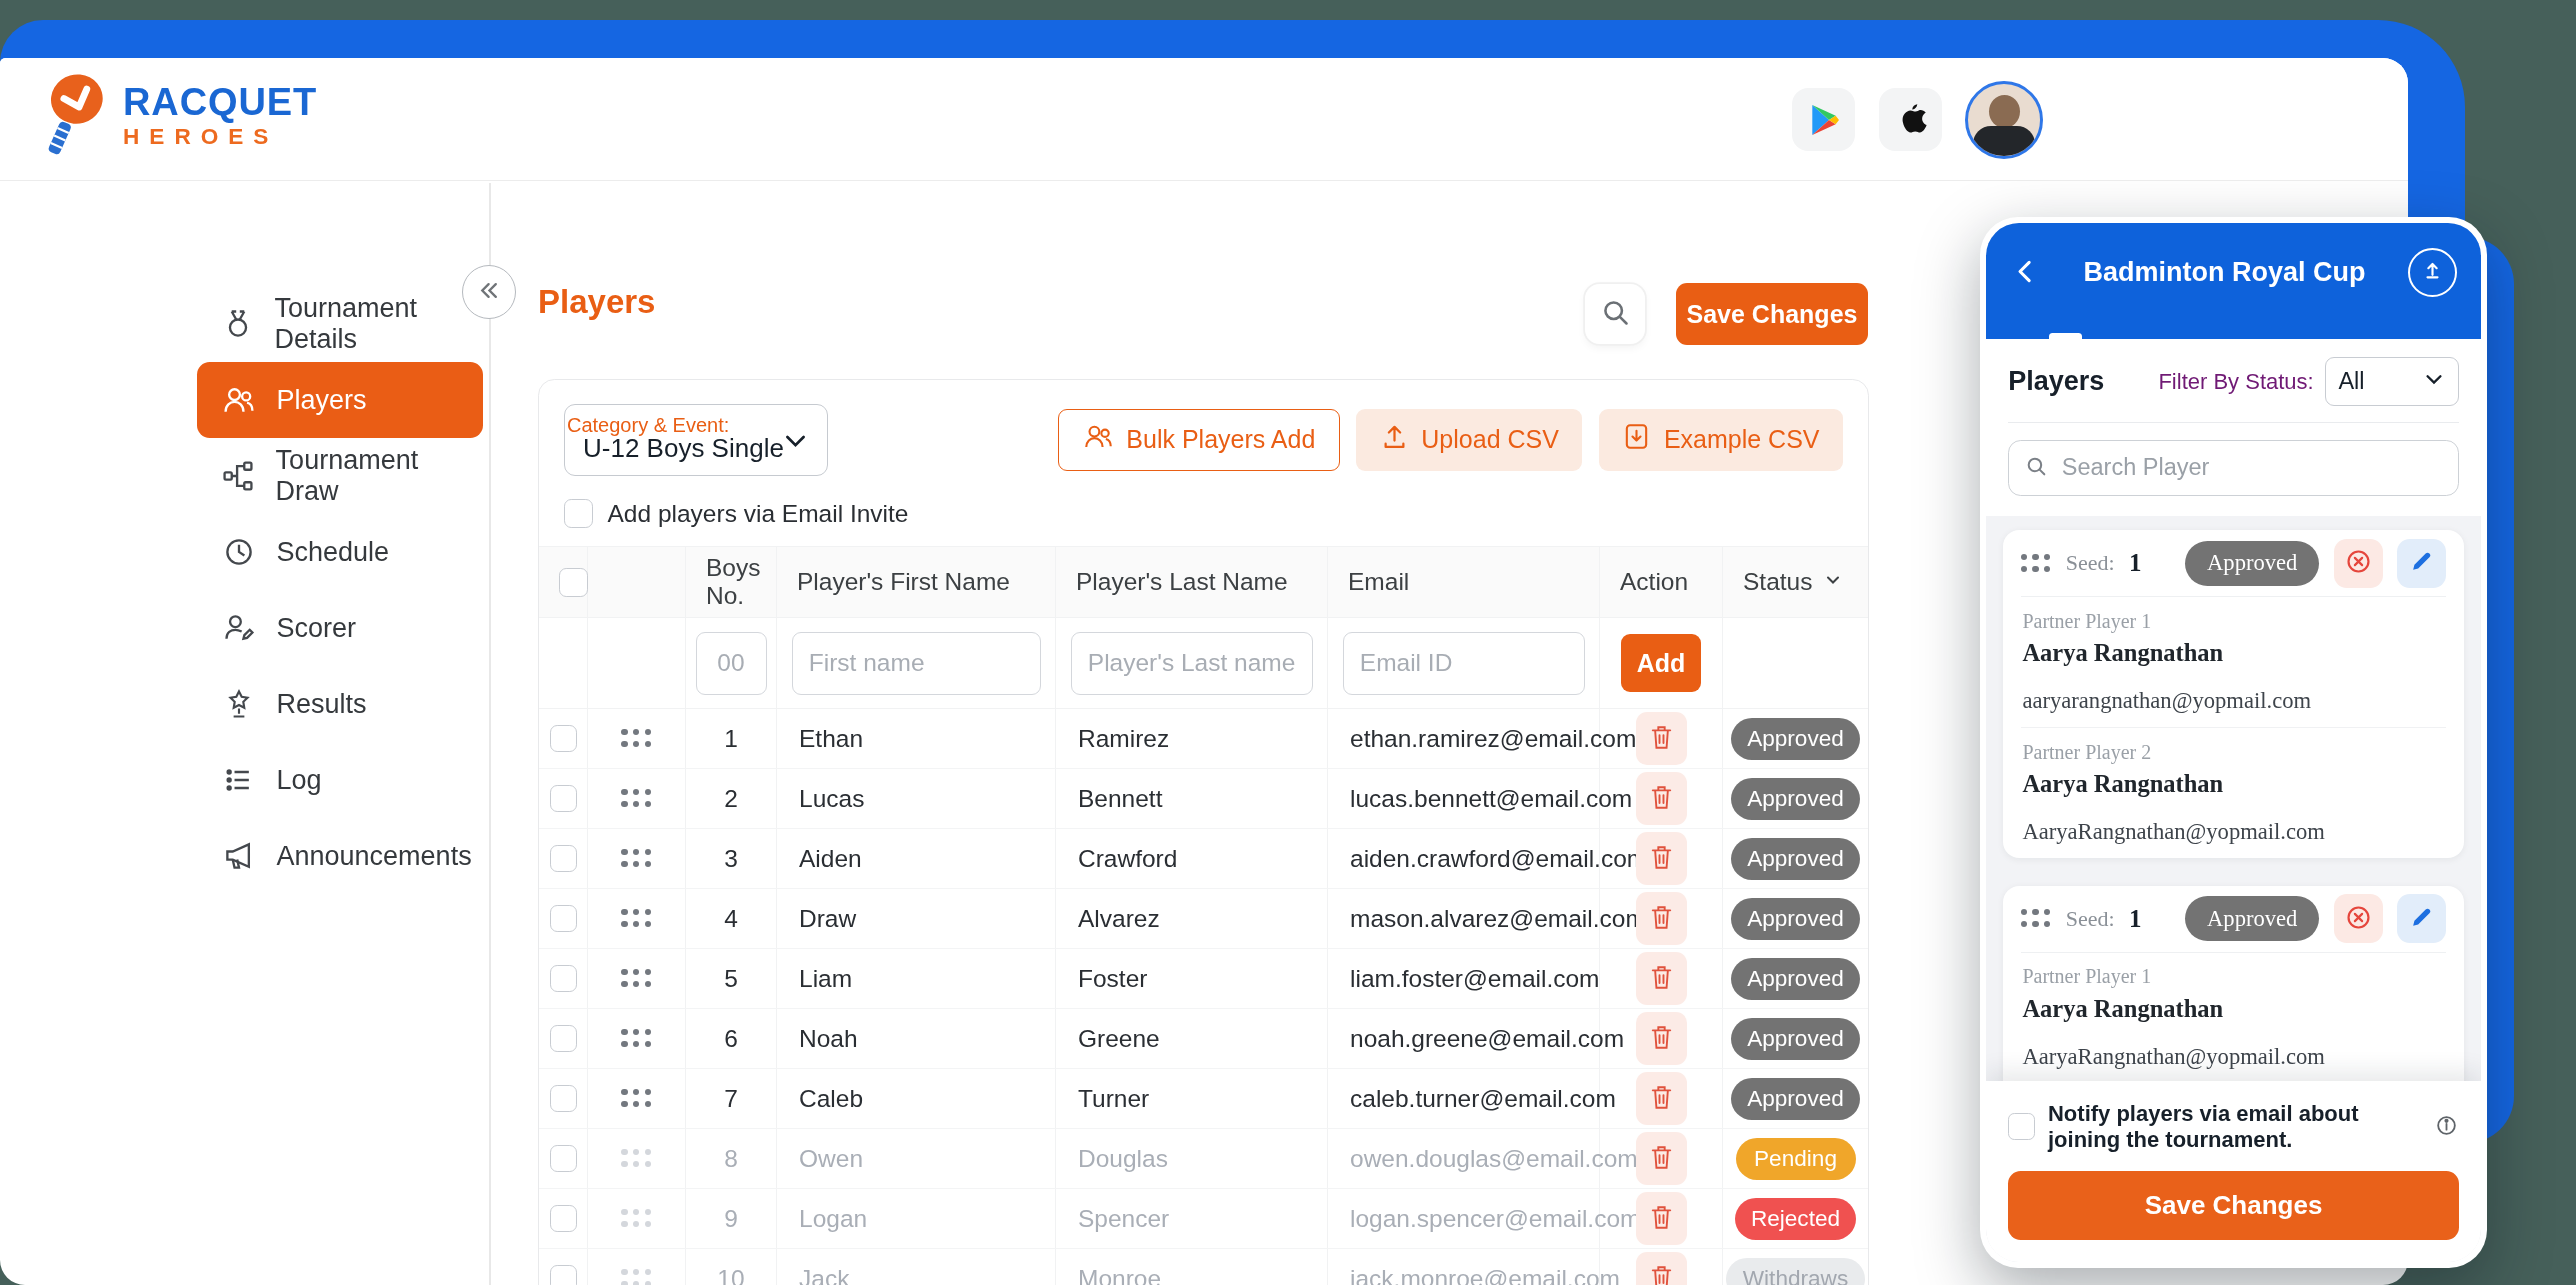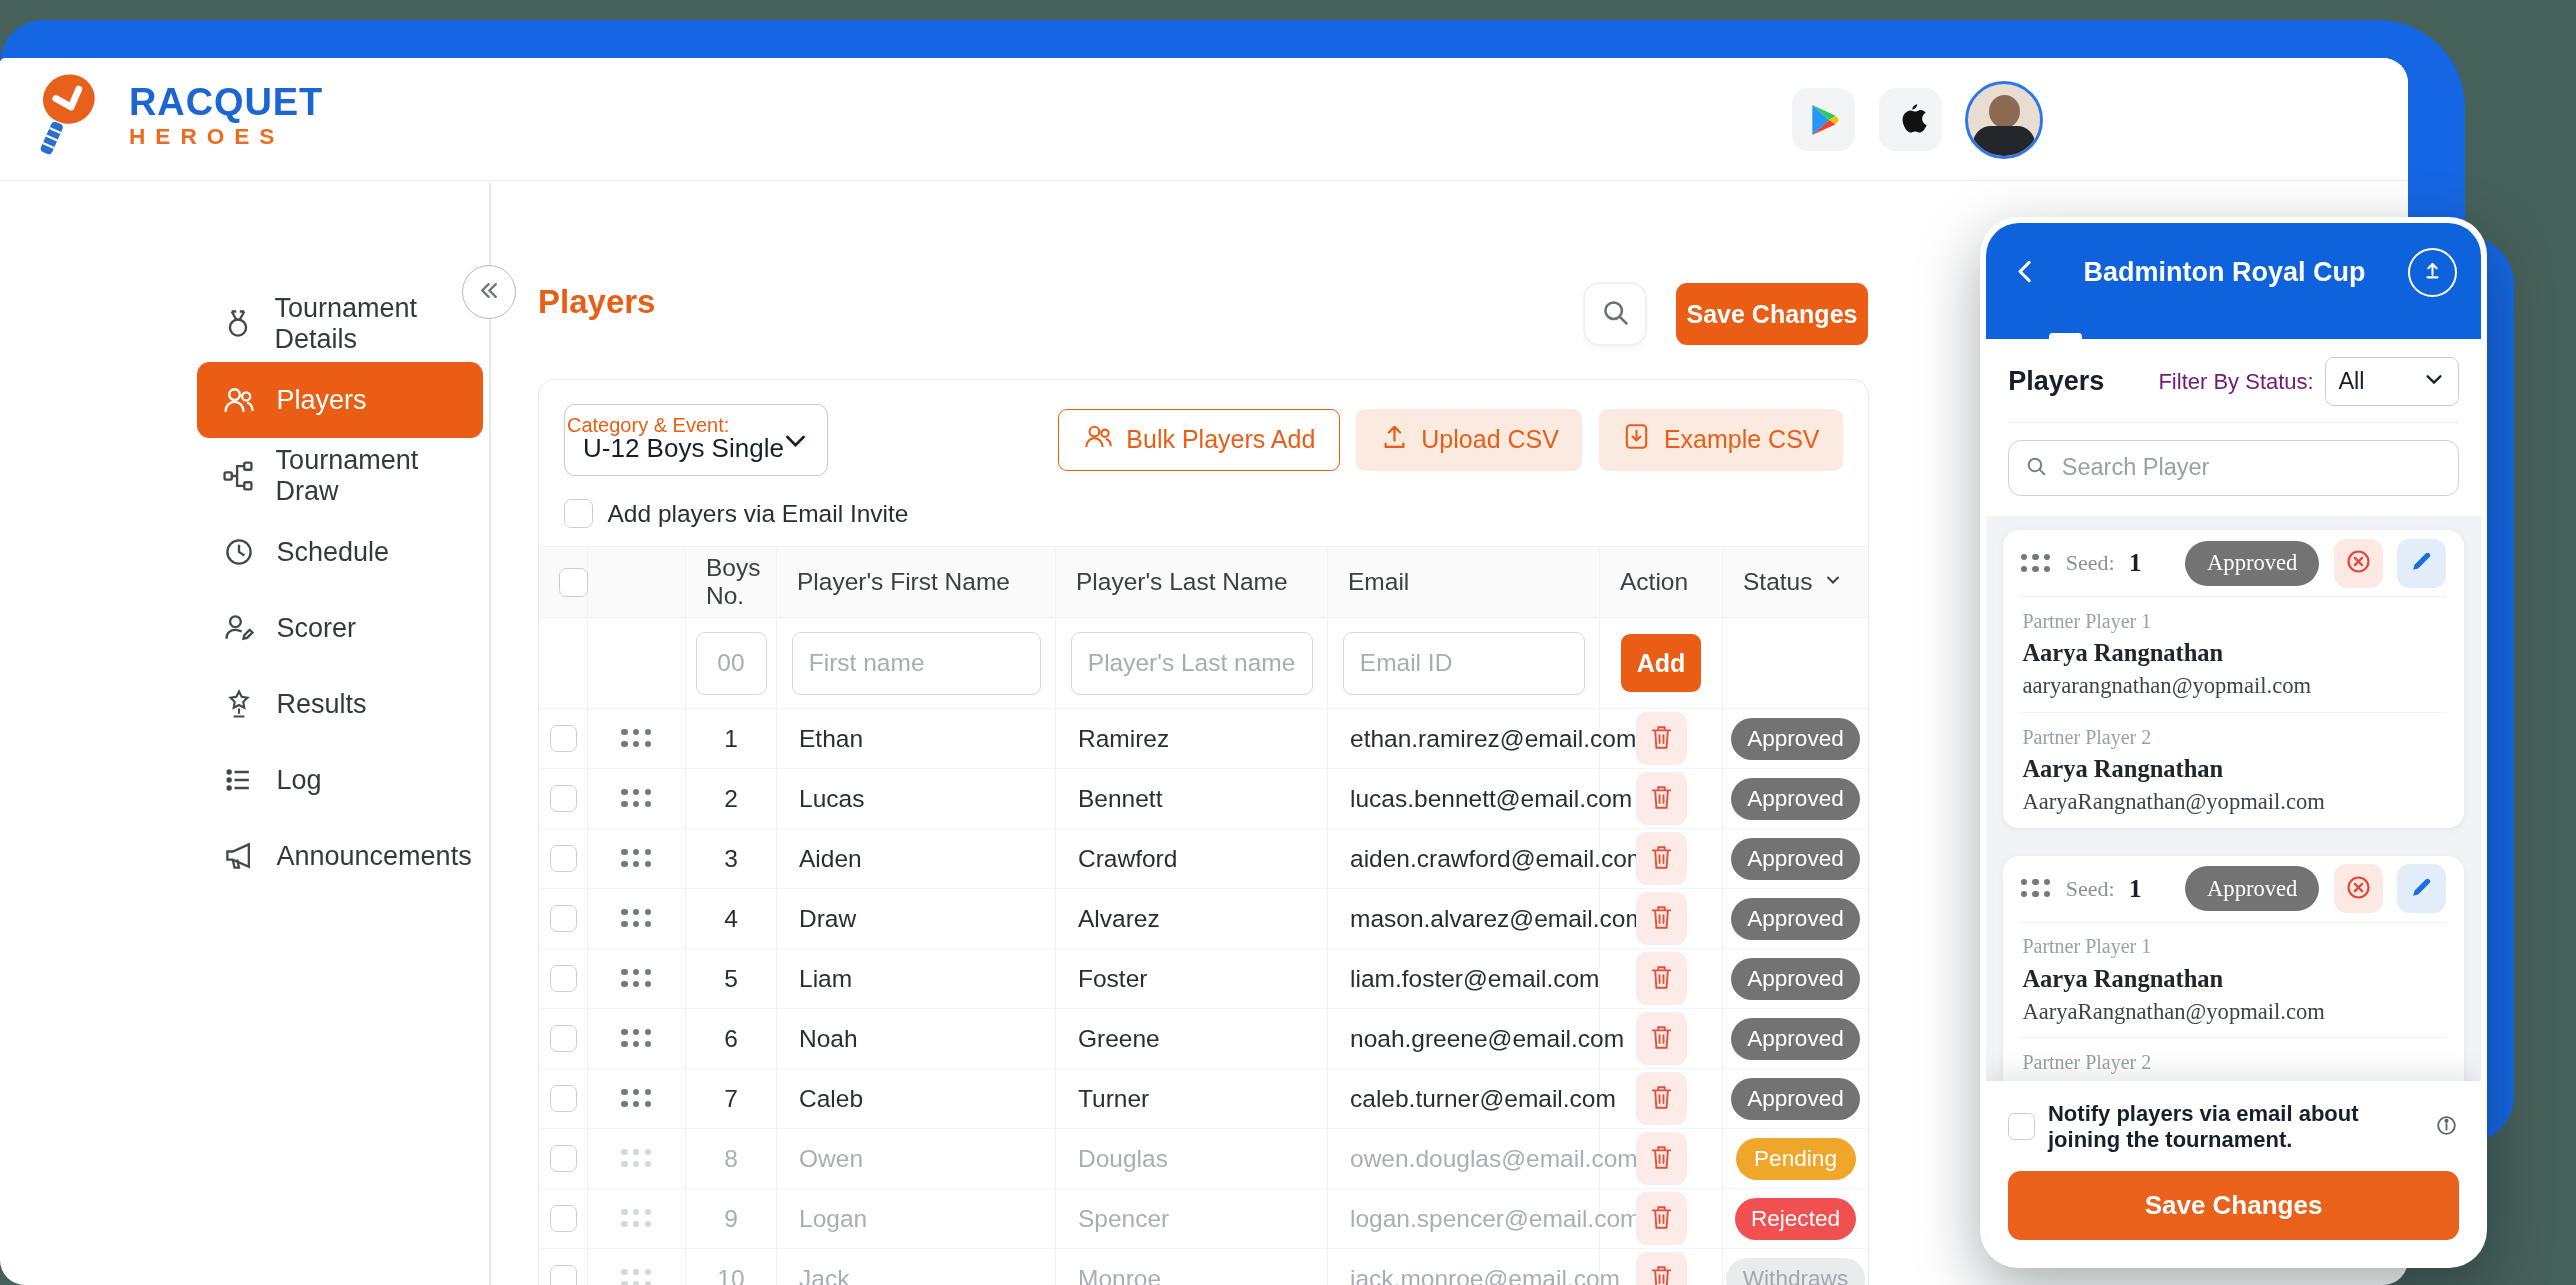--- a/index.html
+++ b/index.html
@@ -10,21 +10,21 @@
   .blue-frame { position:absolute; left:0; top:20px; width:2465px; height:1165px;
     background:#1566E2; border-radius:43px 87px 136px 0; }
 
   
   .site { position:absolute; left:0; top:58px; width:2408px; height:1227px;
     background:#fff; border-radius:5.4px 25px 25px 25px; overflow:hidden; }
 
   
   .site-header { position:absolute; top:0; left:0; right:0; height:123px; background:#fff;
     border-bottom:1.8px solid #ECECEC; z-index:4; }
-  .logo { position:absolute; left:32px; top:11px; display:flex; align-items:center; gap:15px; }
+  .logo { position:absolute; left:40px; top:11px; display:flex; align-items:center; gap:1px; }
   .logo-text { display:flex; flex-direction:column; line-height:1; }
   .logo-l1 { color:#1A67D3; font-size:38px; font-weight:800; letter-spacing:0.9px; }
   .logo-l2 { color:#ED6A1F; font-size:22.6px; font-weight:800; letter-spacing:10px; margin-top:4.5px; }
   .nav { position:absolute; left:634px; top:0; height:123px; display:flex; align-items:center; gap:53px; }
   .nav-item { font-size:26px; color:#1F2326; font-weight:500; cursor:pointer; white-space:nowrap; }
   .header-icons { position:absolute; left:1792px; top:0; height:123px; display:flex; align-items:center; gap:23.5px; }
   .store-tile { width:63px; height:63px; border-radius:16.3px; background:#F3F4F5; display:grid; place-items:center; }
   .avatar { width:78px; height:78px; border-radius:50%; border:3.6px solid #2F77E8; background:#E9DCD0;
     position:relative; overflow:hidden; }
   .avatar .head { position:absolute; left:21px; top:11px; width:31px; height:33px; border-radius:50%; background:#8A6B52; }
@@ -129,21 +129,21 @@
   .seed-val { font-size:25px; font-weight:700; color:#17202A; }
   .pc-spacer { flex:1; }
   .p-pill { height:45px; padding:0 22px; border-radius:22.6px; font-size:22.6px; color:#fff; display:flex; align-items:center; }
   .sq-btn { width:49px; height:49px; border-radius:12.7px; border:none; display:grid; place-items:center; cursor:pointer; }
   .sq-reject { background:#FCE9E4; }
   .sq-edit { background:#E2EDFA; }
   .partner { padding:12.7px 1.8px; }
   .partner + .partner { border-top:1.8px solid #F0F1F3; }
   .partner-label { font-size:20px; color:#9AA0A7; }
   .partner-name { font-size:24.5px; font-weight:700; color:#20262C; margin-top:6.3px; }
-  .partner-email { font-size:22.6px; color:#3E444B; margin-top:6px; }
+  .partner-email { font-size:22.6px; color:#3E444B; margin-top:21px; }
   .p-bottom { background:#fff; border-radius:0 0 31px 31px; box-shadow:0 -9px 23.5px rgba(30,40,50,.10);
     padding:20px 22px 22px; flex:0 0 auto; position:relative; z-index:2; }
   .notify-row { display:flex; align-items:center; gap:12.7px; }
   .notify-text { font-size:22px; font-weight:600; color:#17202A; }
   .p-save { margin-top:18px; width:100%; height:69px; background:#E9611A; border:none; border-radius:12.7px;
     color:#fff; font-size:26px; font-weight:700; cursor:pointer; }
 </style>
 </head>
 <body>
 

